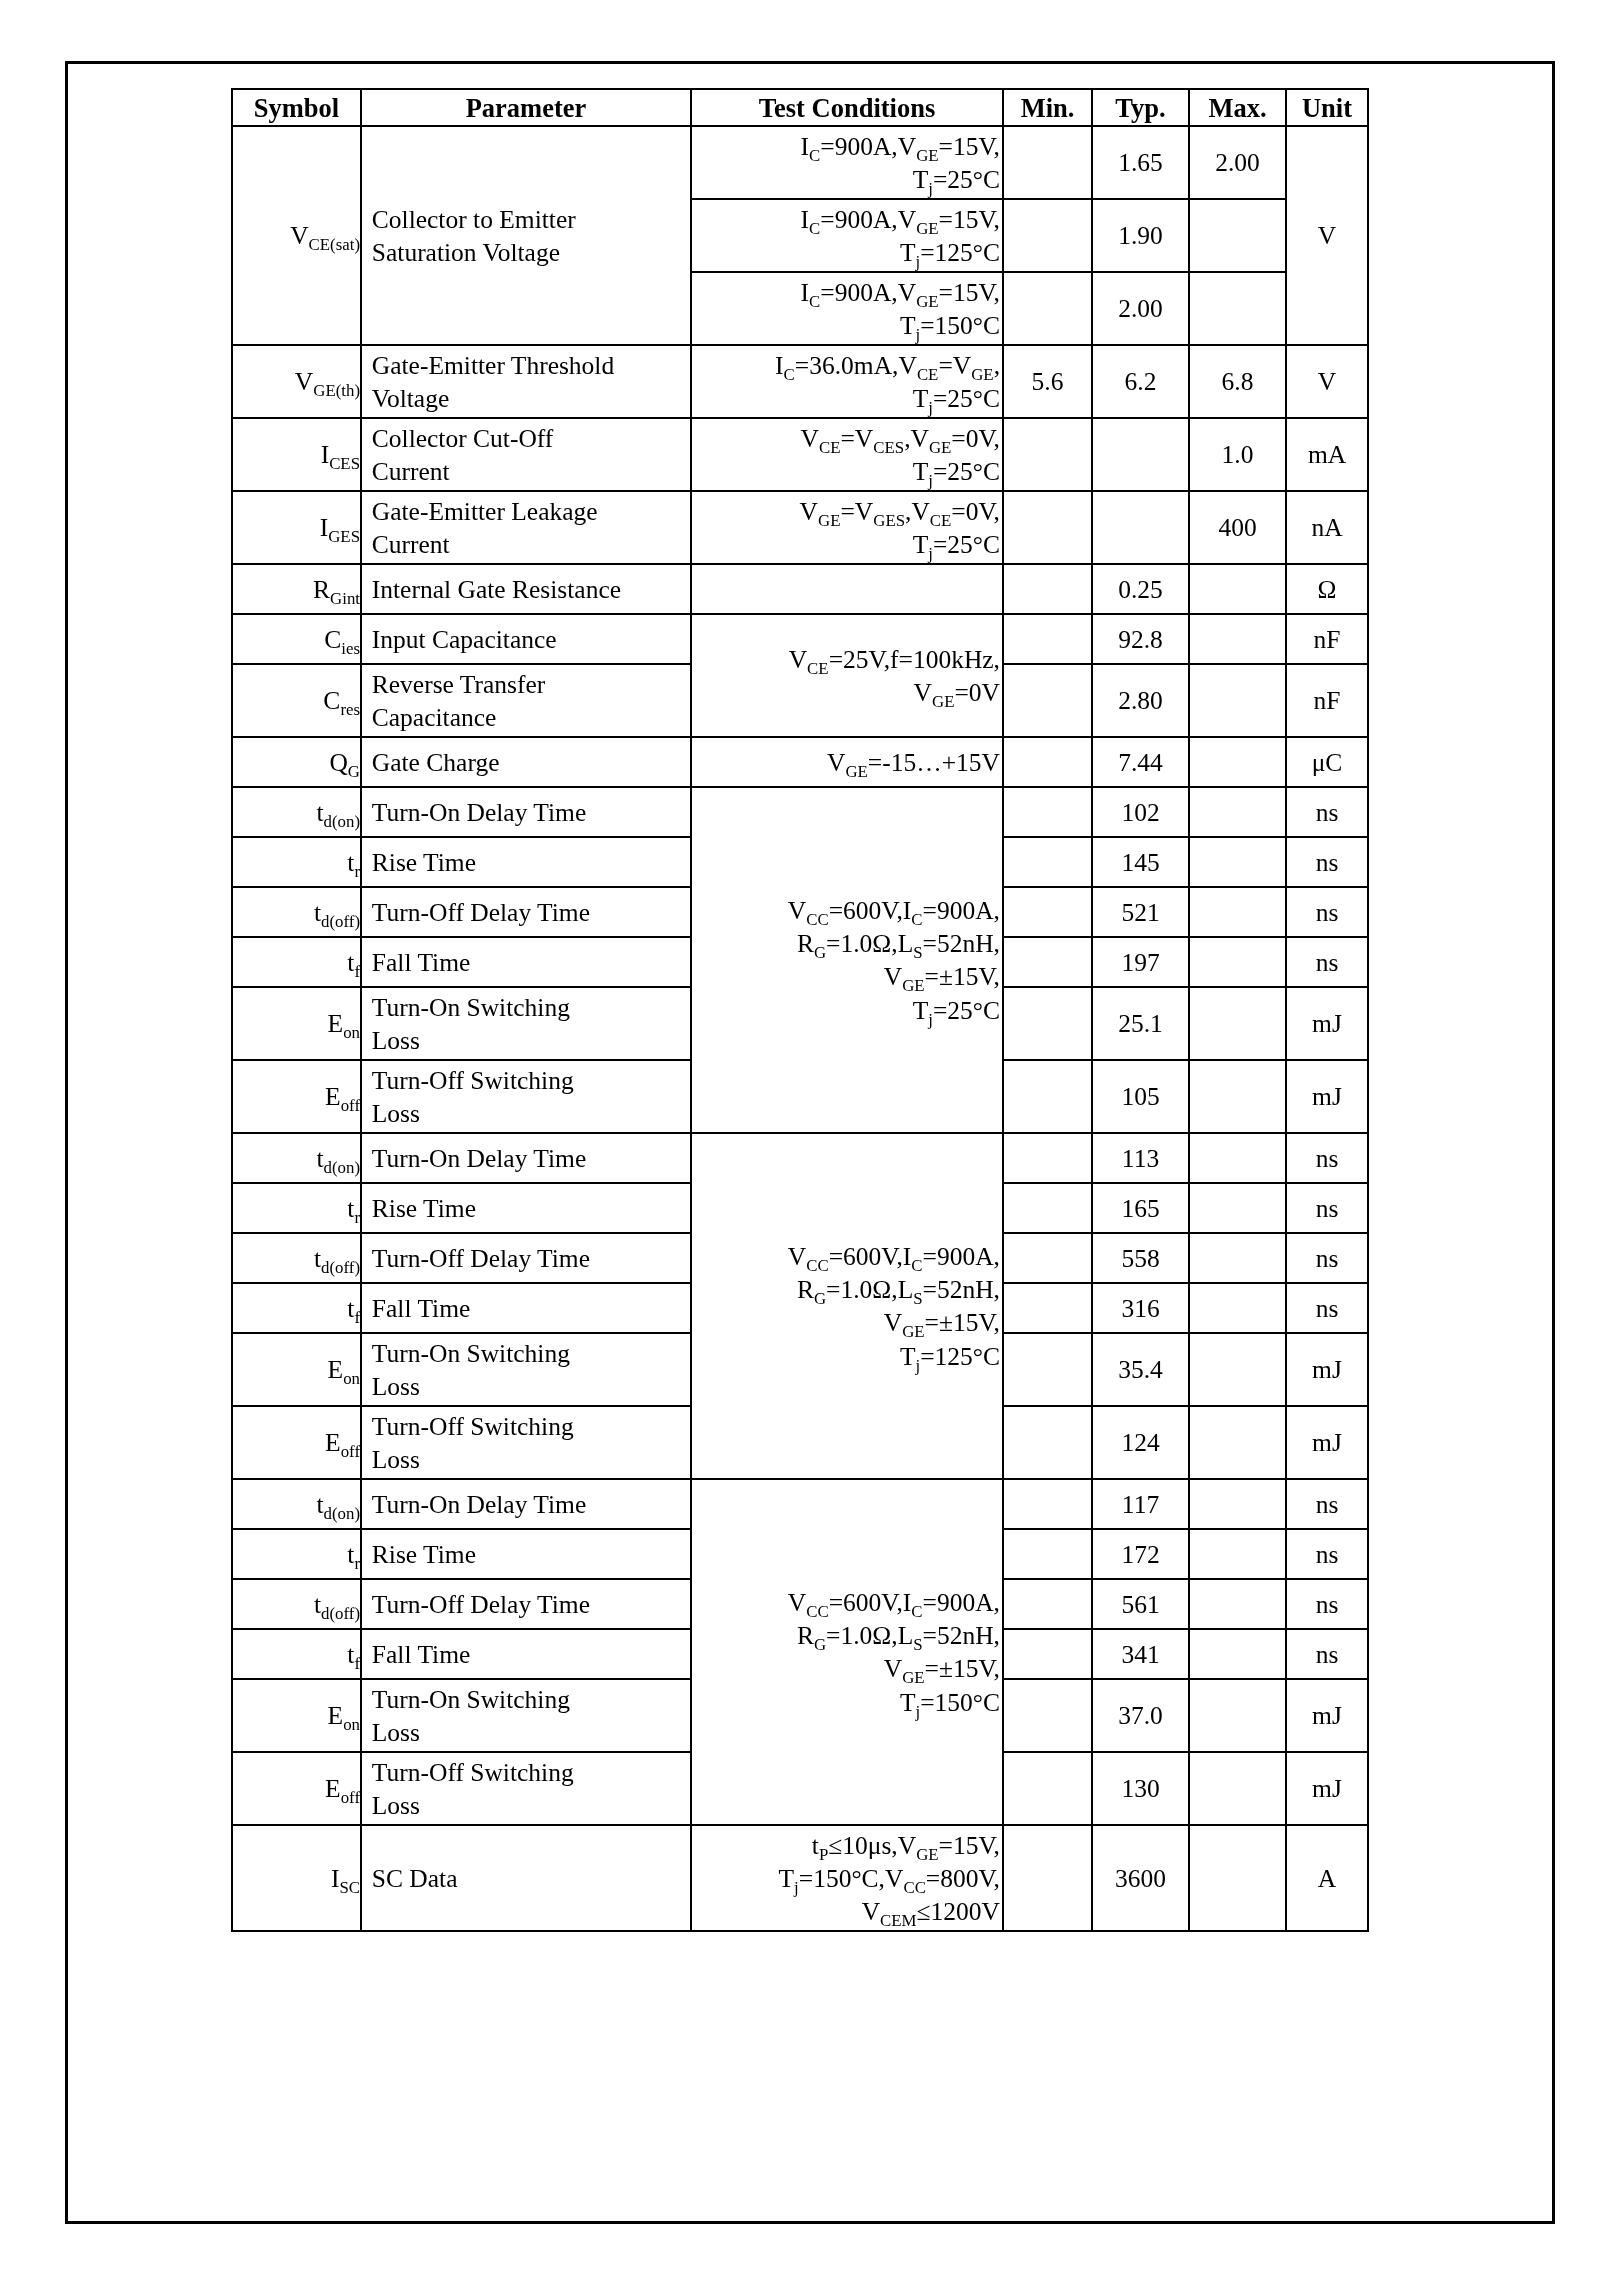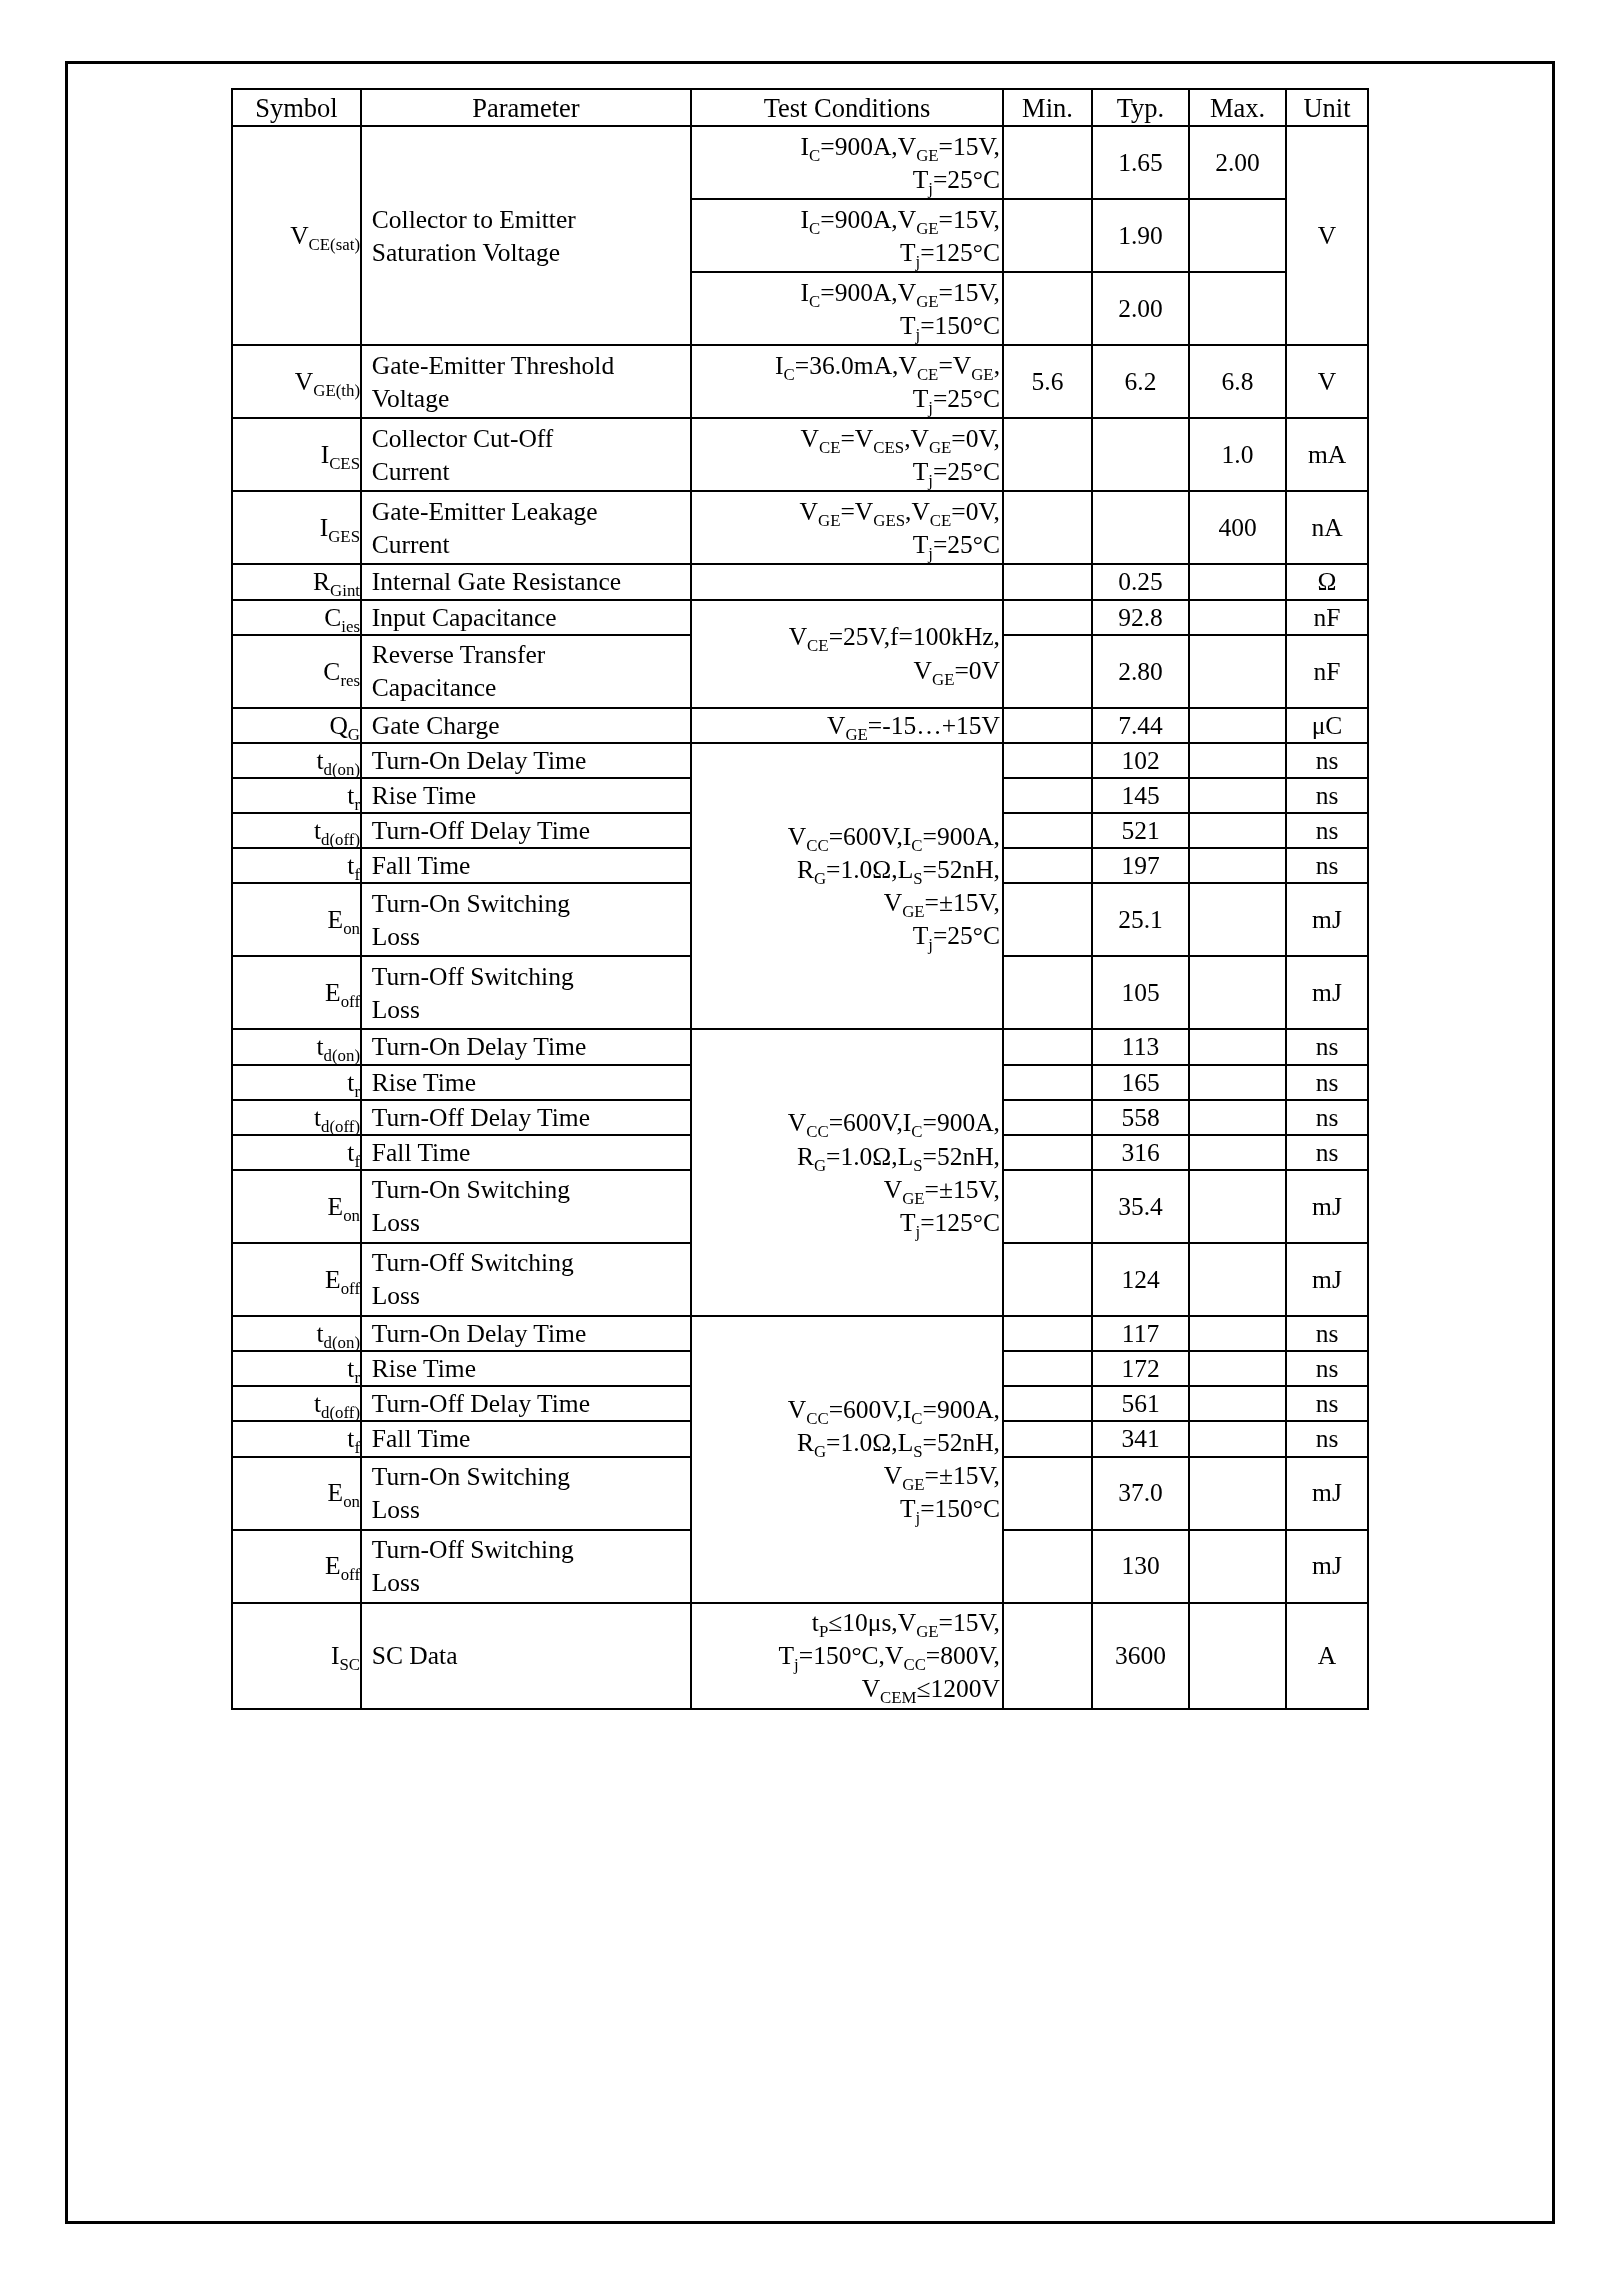--- a/index.html
+++ b/index.html
@@ -27,25 +27,25 @@
   table.chars {
     border-collapse:collapse; margin-top:27.4px;
     table-layout:fixed; width:1137px;
   }
   table.chars { border:2.9px solid #000; }
   th, td {
     border:2px solid #000; padding:0; vertical-align:middle;
     font-size:25.5px; line-height:1.3; overflow:hidden;
   }
   th {
-    font-size:26.5px; font-weight:normal; text-align:center;
+    font-size:26.5px; font-weight:bold; text-align:center;
     border-bottom:2.9px solid #000; height:35px;margin-left:44px;
   }
   tr.sec td { border-top:2.9px solid #000; }
-  tr.rh-s { height:35px;border-radius:12px; }
+  tr.rh-s { height:50px;border-radius:12px; }
   tr.rh-t { height:73px; }
   tr.rh-x { height:106px; }
   td.c-sym  { text-align:right; padding-left:13.7px; }
   td.c-par  { text-align:left; padding-left:9.8px; padding-right:3.9px; }
   td.c-cond { text-align:right; padding-left:11.8px; padding-right:2px; }
   td.c-min, td.c-typ, td.c-max, td.c-unit { text-align:center; }
   sub { font-size:66%; line-height:0; }
 </style>
 </head>
 <body>

